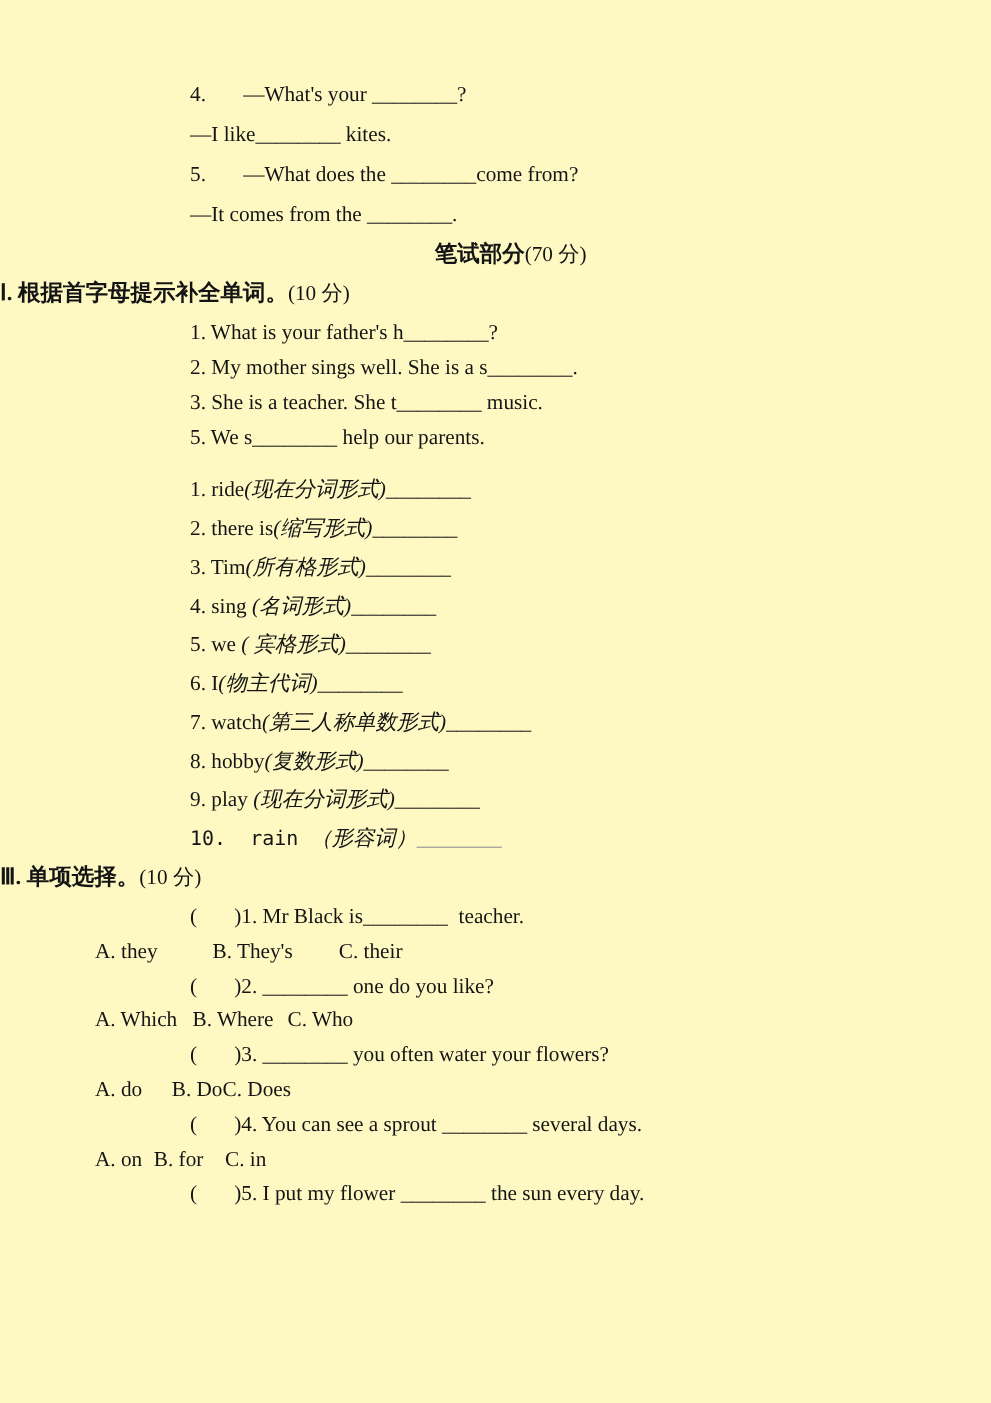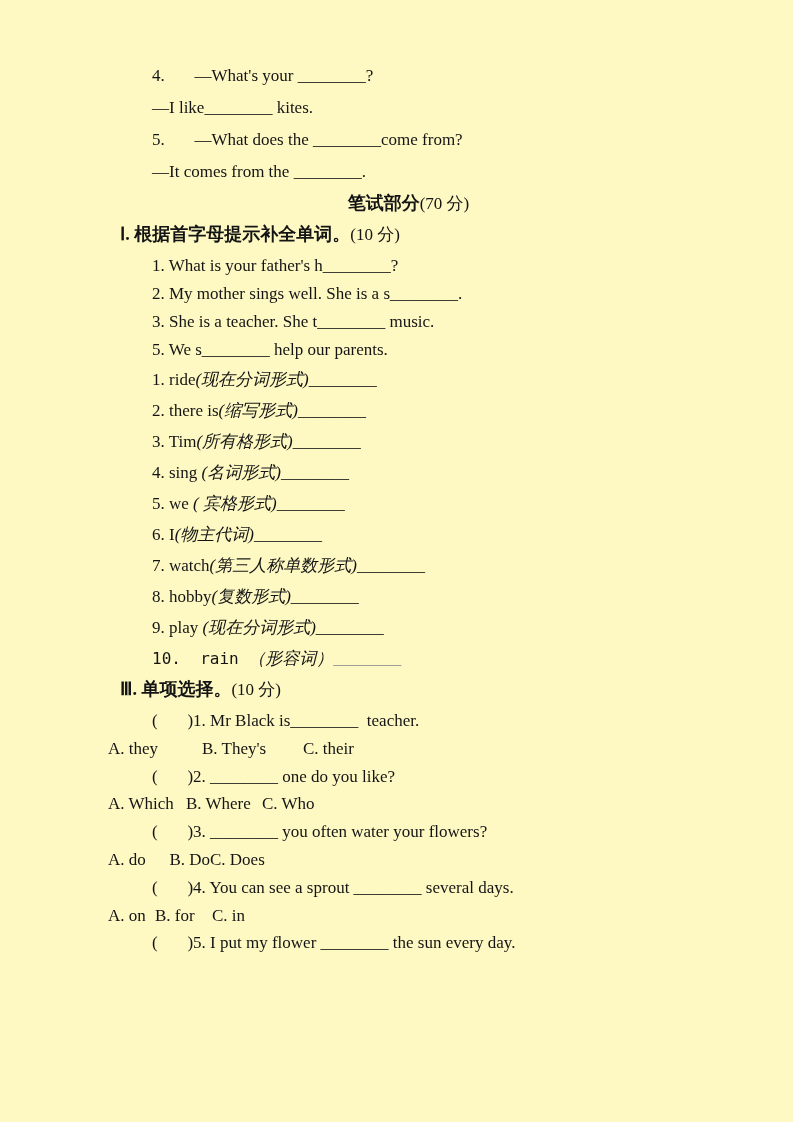--- a/index.html
+++ b/index.html
@@ -21,54 +21,53 @@
   }
   .intro .line{line-height:32px;}
   .center-title{
     line-height:31px;
     text-align:center;
     padding-left:24px; 
     white-space:pre;
   }
   .sec-header{
     line-height:31px;
-    padding-left:120px;
     white-space:pre;
   }
   .cn-bold{
     font-family:"Liberation Sans", sans-serif;
     font-weight:700;
     font-size:18px;
   }
   .numeral{
     font-family:"Liberation Serif", serif;
     font-weight:700;
     font-size:18px;
   }
   .score{
     font-family:"Liberation Serif", serif;
     font-weight:400;
     font-size:17px;
   }
   .sec1-items{margin-top:2px;}
   .sec1-items .line{line-height:28px;}
-  .sec2-items{margin-top:0;}
+  .sec2-items{margin-top:12px;}
   .sec2-items .line{line-height:31px;}
   .kai{ 
     font-style:italic;
     font-family:"Liberation Serif", serif;
   }
   .mono{
     font-family:"DejaVu Sans Mono", monospace;
     font-size:16px;
   }
   .blank-light{color:#8f8f8f;}
   .sec3-lines{margin-top:2px;}
   .sec3-lines .line{line-height:27.8px;}
-  .options{display:block;padding-left:108px;white-space:pre;line-height:27.8px;}
+  .options{display:block;padding-left:76px;white-space:pre;line-height:27.8px;}
   .options .opt{display:inline-block;white-space:pre;}
   .opts-1 .o1{width:94px;}
   .opts-1 .o2{width:101px;}
   .opts-2 .o1{width:78px;}
   .opts-2 .o2{width:76px;}
   .opts-3 .o1{width:45px;}
   .opts-3 .o2{width:57px;text-align:right;}
   .opts-4 .o1{width:47px;}
   .opts-4 .o2{width:57px;}
 </style>

